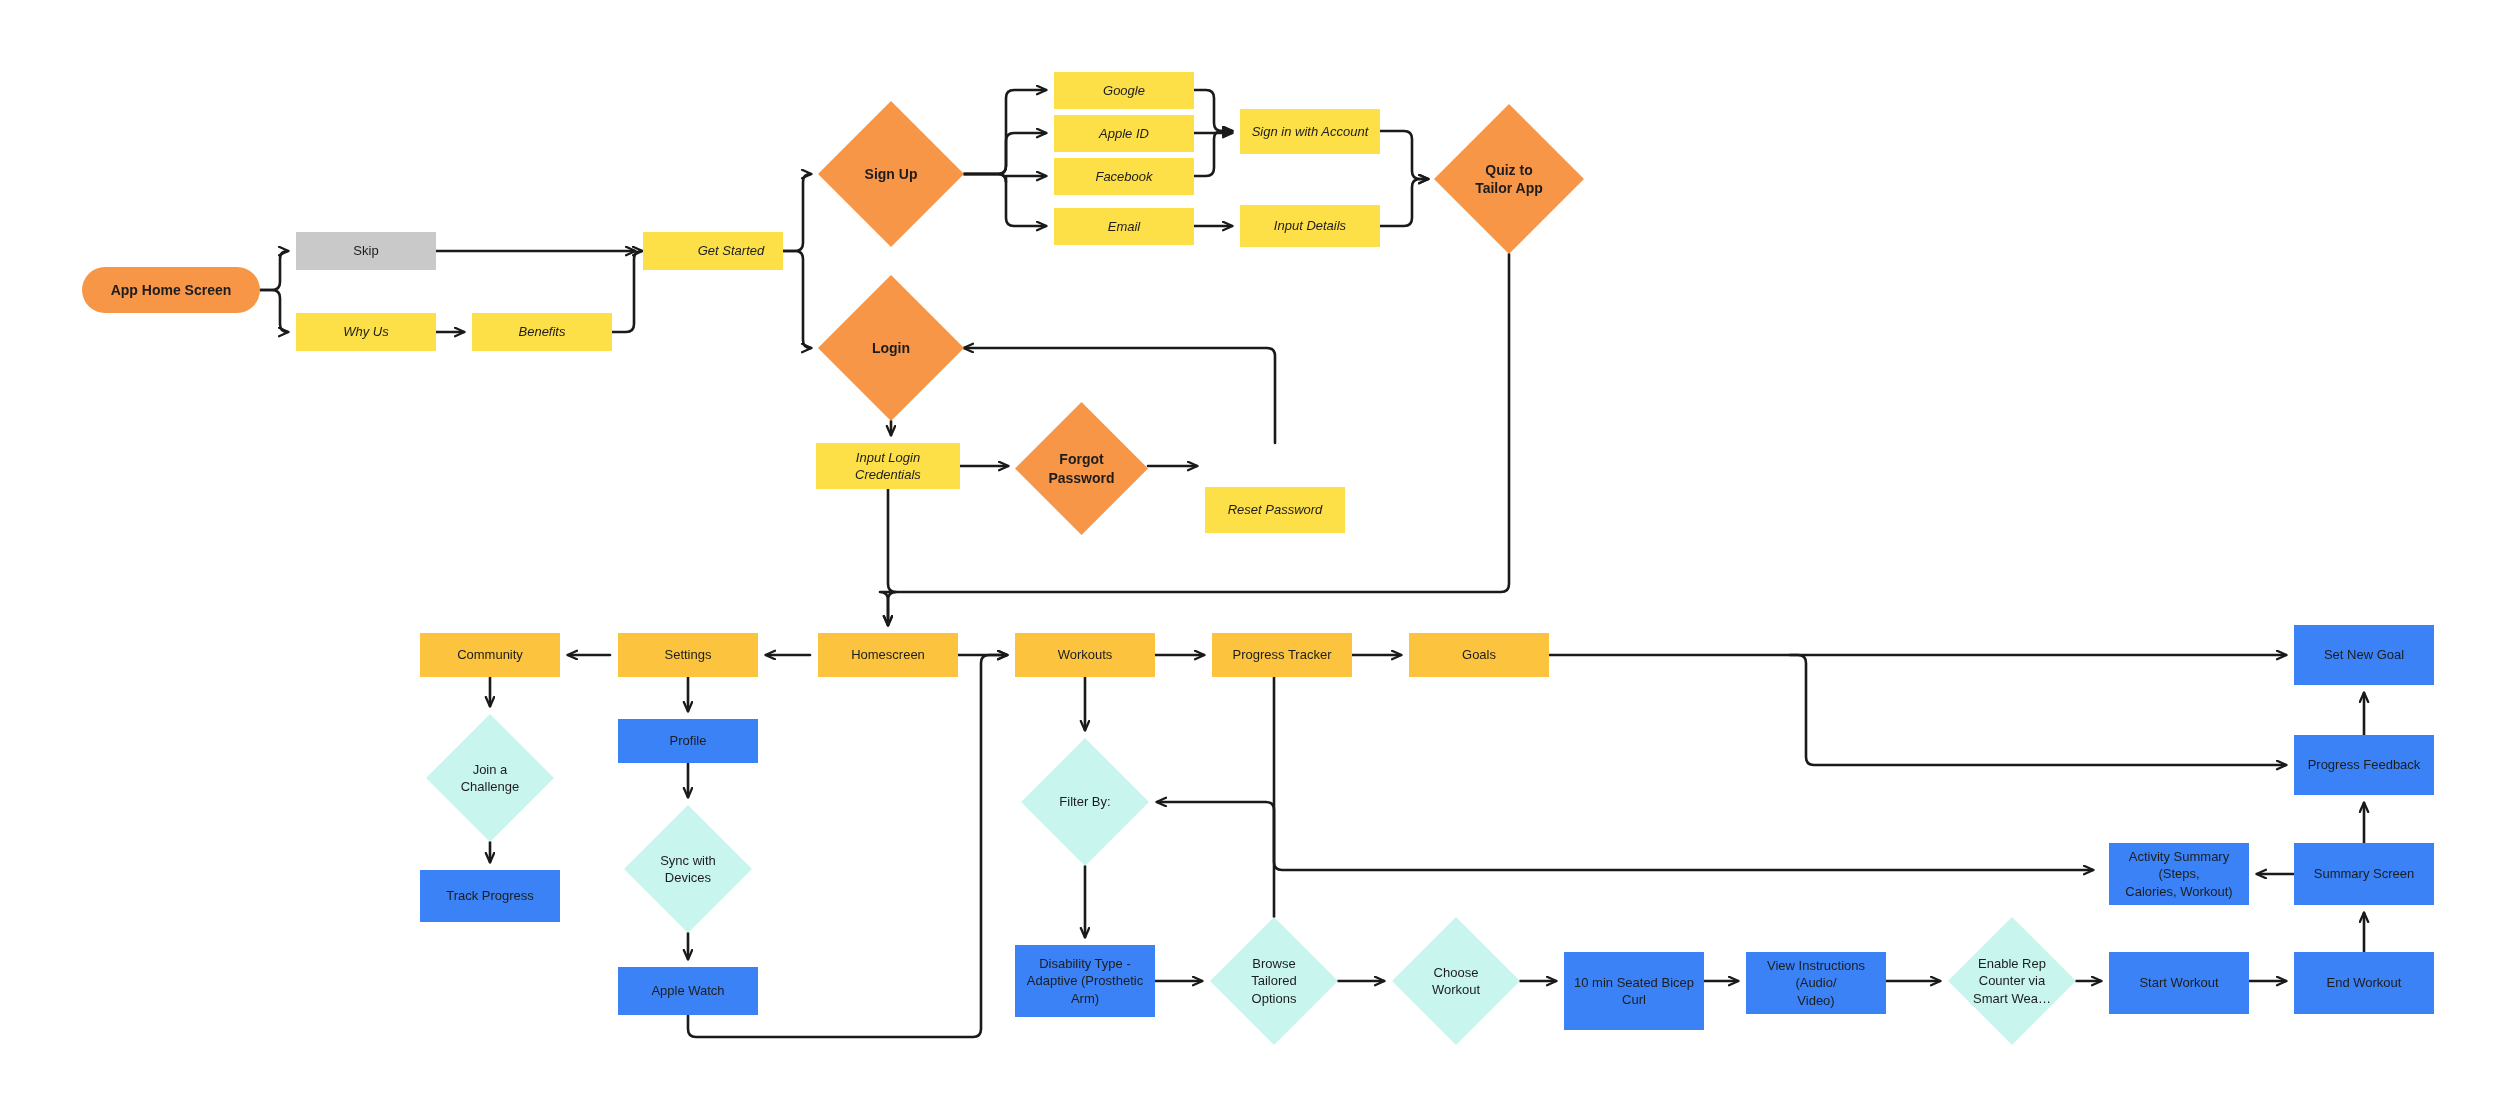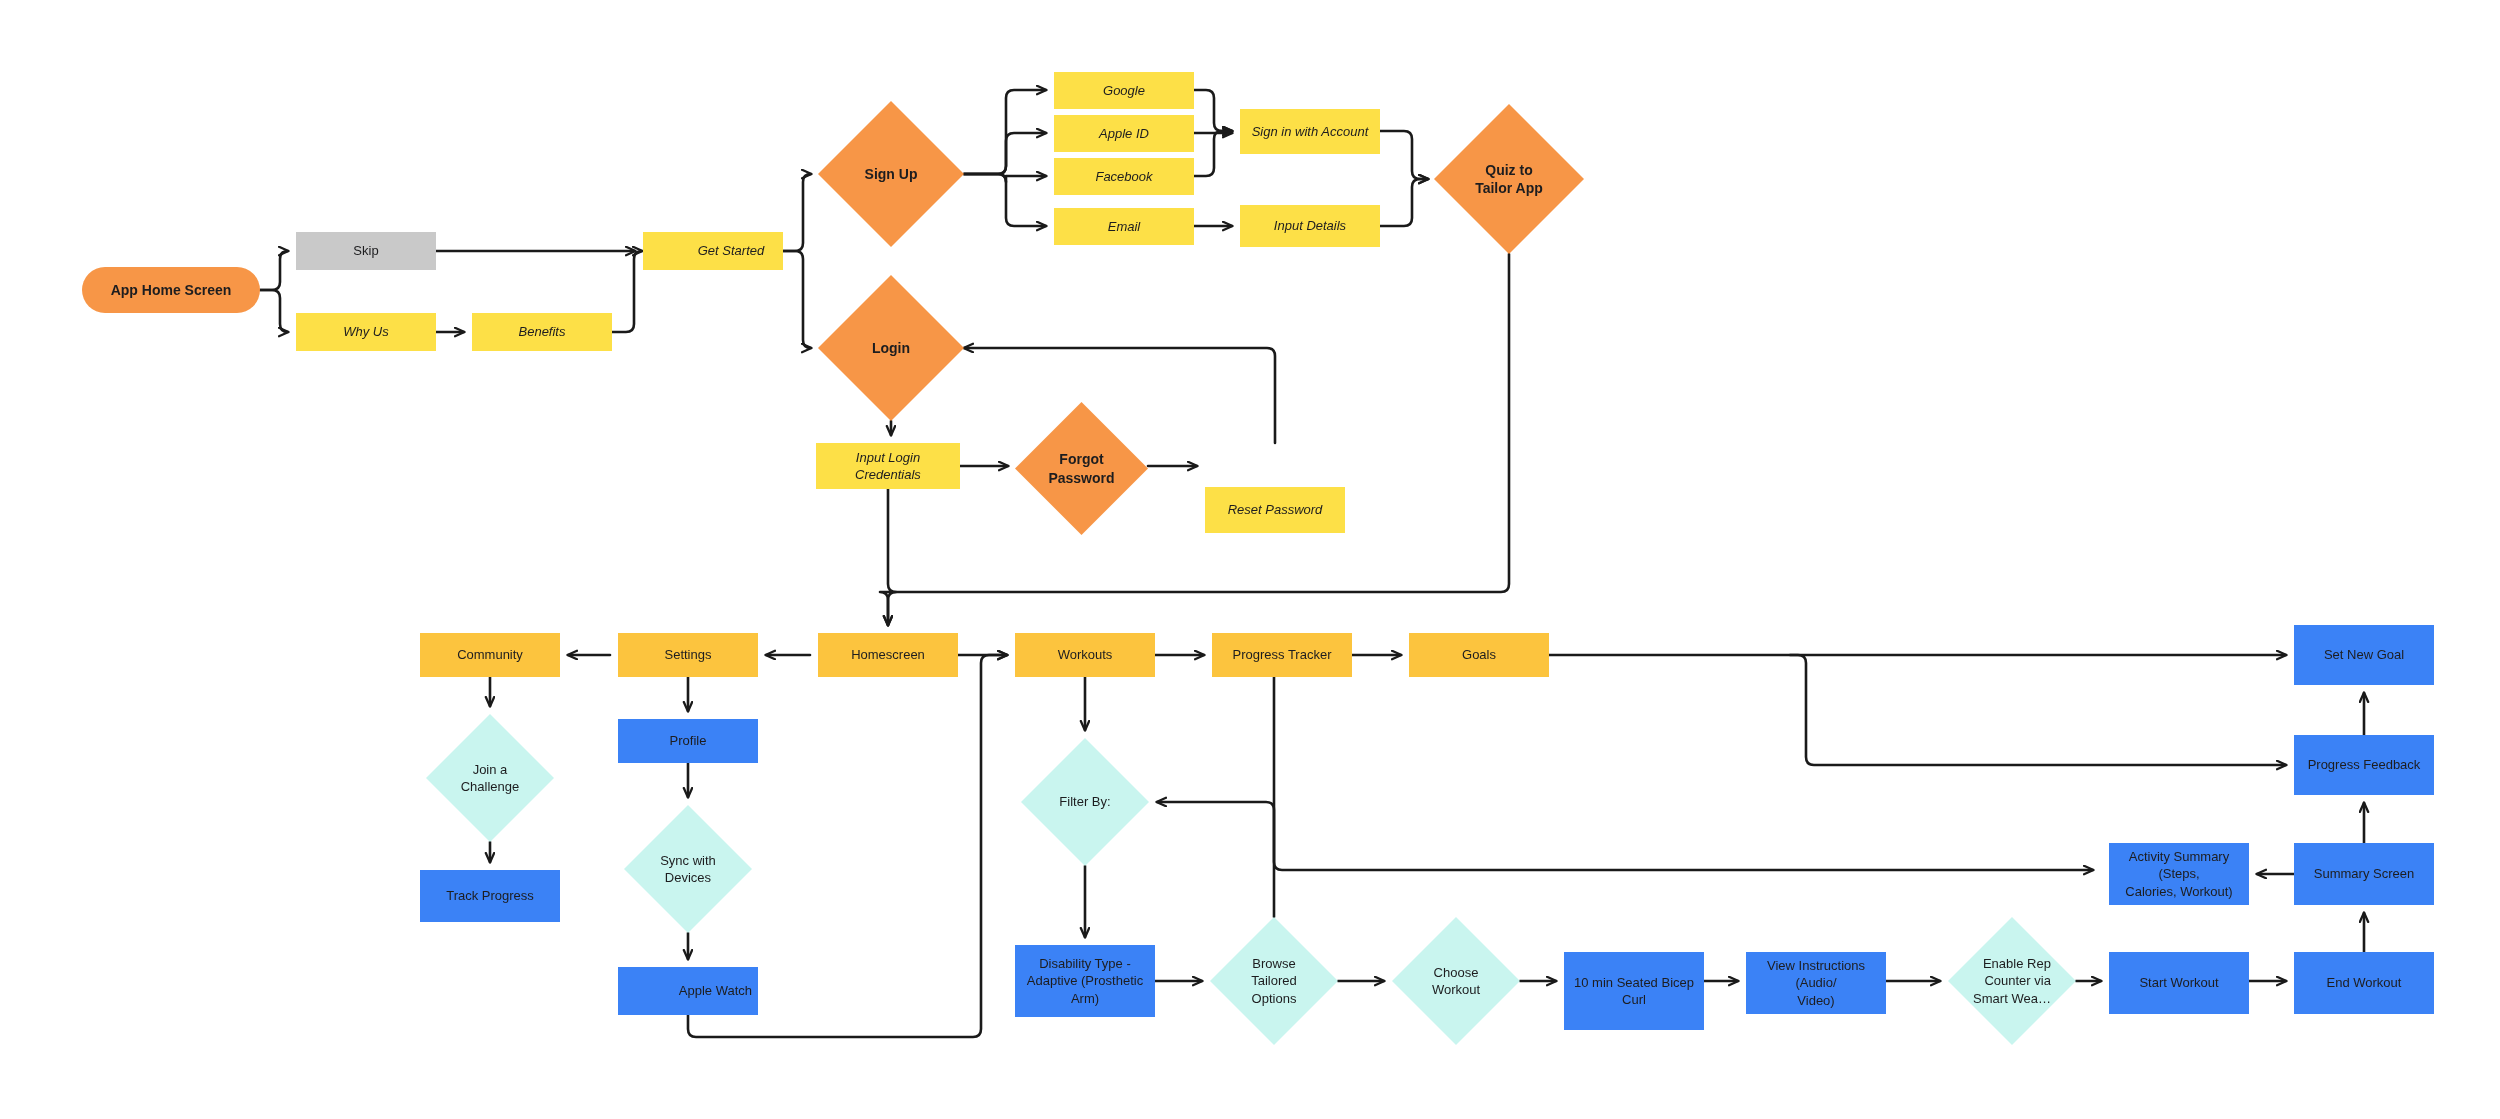--- a/index.html
+++ b/index.html
@@ -229,21 +229,21 @@
         <span class="lbl t-reg fs13">Track Progress</span>
       </div>
       <div class="node rect c-cream" style="left: 618px; top: 719px; width: 140px; height: 44px;">
         <span class="lbl t-reg fs13">Profile</span>
       </div>
       <div class="node diamond" style="left: 624px; top: 805px; width: 128px; height: 128px;">
         <span class="dshape c-mint"></span>
         <span class="lbl t-reg fs13">Sync with
 Devices</span>
       </div>
-      <div class="node rect c-cream" style="left: 618px; top: 967px; width: 140px; height: 48px; justify-content: flex-end;">
+      <div class="node rect c-cream" style="left: 618px; top: 967px; width: 140px; height: 48px;">
         <span class="lbl t-reg fs13">Apple Watch</span>
       </div>
       <div class="node diamond" style="left: 1021px; top: 738px; width: 128px; height: 128px;">
         <span class="dshape c-mint"></span>
         <span class="lbl t-reg fs13">Filter By:</span>
       </div>
       <div class="node rect c-cream" style="left: 1015px; top: 945px; width: 140px; height: 72px;">
         <span class="lbl t-reg fs13">Disability Type -
 Adaptive (Prosthetic
 Arm)</span>
@@ -259,21 +259,21 @@
         <span class="lbl t-reg fs13">Choose
 Workout</span>
       </div>
       <div class="node rect c-cream" style="left: 1564px; top: 952px; width: 140px; height: 78px;">
         <span class="lbl t-reg fs13">10 min Seated Bicep Curl</span>
       </div>
       <div class="node rect c-cream" style="left: 1746px; top: 952px; width: 140px; height: 62px;">
         <span class="lbl t-reg fs13">View Instructions (Audio/
 Video)</span>
       </div>
-      <div class="node diamond" style="left: 1948px; top: 917px; width: 128px; height: 128px; text-align: right;">
+      <div class="node diamond" style="left: 1948px; top: 917px; width: 128px; height: 128px;">
         <span class="dshape c-mint"></span>
         <span class="lbl t-reg fs13">Enable Rep
 Counter via
 Smart Wea…</span>
       </div>
       <div class="node rect c-cream" style="left: 2109px; top: 952px; width: 140px; height: 62px;">
         <span class="lbl t-reg fs13">Start Workout</span>
       </div>
       <div class="node rect c-cream" style="left: 2294px; top: 952px; width: 140px; height: 62px;">
         <span class="lbl t-reg fs13">End Workout</span>

